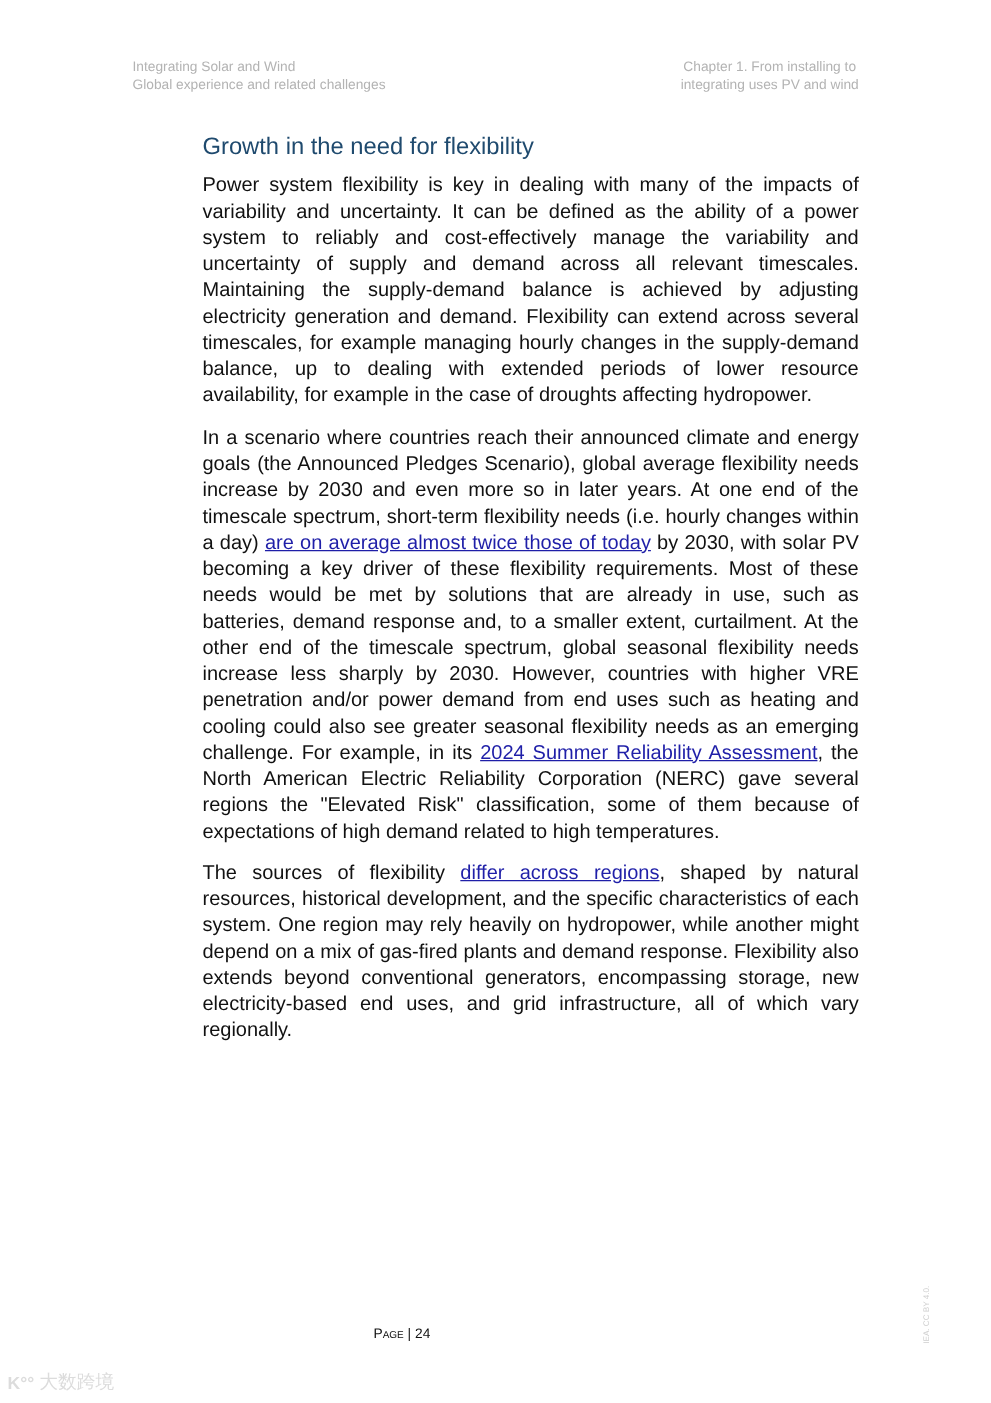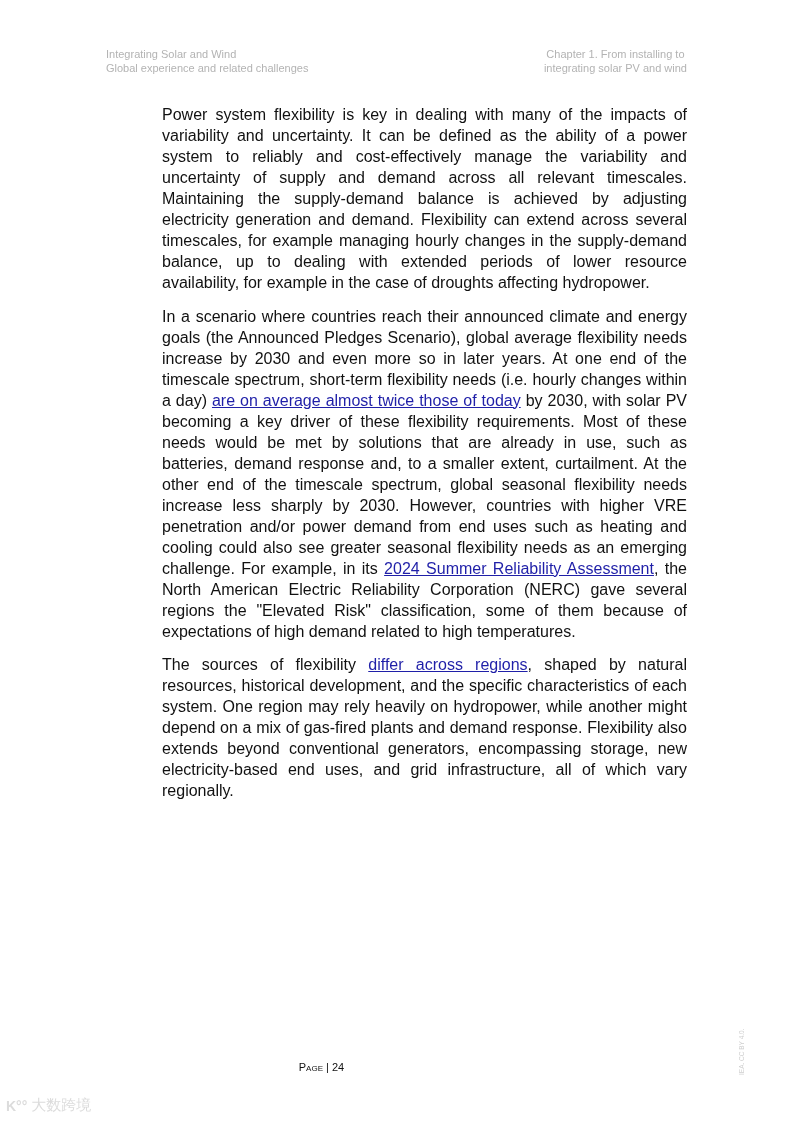--- a/index.html
+++ b/index.html
@@ -40,24 +40,25 @@
   </style>
 </head>
 <body>
 
 <div class="header-left">
   <span class="header-line">Integrating Solar and Wind</span>
   <span class="header-line">Global experience and related challenges</span>
 </div>
 <div class="header-right">
   <span class="header-line">Chapter 1. From installing to</span>
-  <span class="header-line">integrating solar PV and wind</span>
+  <span class="header-line">integrating uses PV and wind</span>
 </div>
 
 <div class="content">
+  <h2 class="section-title">Growth in the need for flexibility</h2>
 
   <p class="para">Power system flexibility is key in dealing with many of the impacts of variability and uncertainty. It can be defined as the ability of a power system to reliably and cost-effectively manage the variability and uncertainty of supply and demand across all relevant timescales. Maintaining the supply-demand balance is achieved by adjusting electricity generation and demand. Flexibility can extend across several timescales, for example managing hourly changes in the supply-demand balance, up to dealing with extended periods of lower resource availability, for example in the case of droughts affecting hydropower.</p>
 
   <p class="para"><span>In a scenario where countries reach their announced climate and energy goals (the Announced Pledges Scenario), global average flexibility needs increase by 2030 and even more so in later years. At one end of the timescale spectrum, short-term flexibility needs (i.e. hourly changes within a day) </span><a>are on average almost twice those of today</a><span> by 2030, with solar PV becoming a key driver of these flexibility requirements. Most of these needs would be met by solutions that are already in use, such as batteries, demand response and, to a smaller extent, curtailment. At the other end of the timescale spectrum, global seasonal flexibility needs increase less sharply by 2030. However, countries with higher VRE penetration and/or power demand from end uses such as heating and cooling could also see greater seasonal flexibility needs as an emerging challenge. For example, in its </span><a>2024 Summer Reliability Assessment</a><span>, the North American Electric Reliability Corporation (NERC) gave several regions the "Elevated Risk" classification, some of them because of expectations of high demand related to high temperatures.</span></p>
 
   <p class="para"><span>The sources of flexibility </span><a>differ across regions</a><span>, shaped by natural resources, historical development, and the specific characteristics of each system. One region may rely heavily on hydropower, while another might depend on a mix of gas-fired plants and demand response. Flexibility also extends beyond conventional generators, encompassing storage, new electricity-based end uses, and grid infrastructure, all of which vary regionally.</span></p>
 </div>
 
 <div class="footer-page">
   <span class="small-caps">Page</span><span> | </span><span>24</span>

